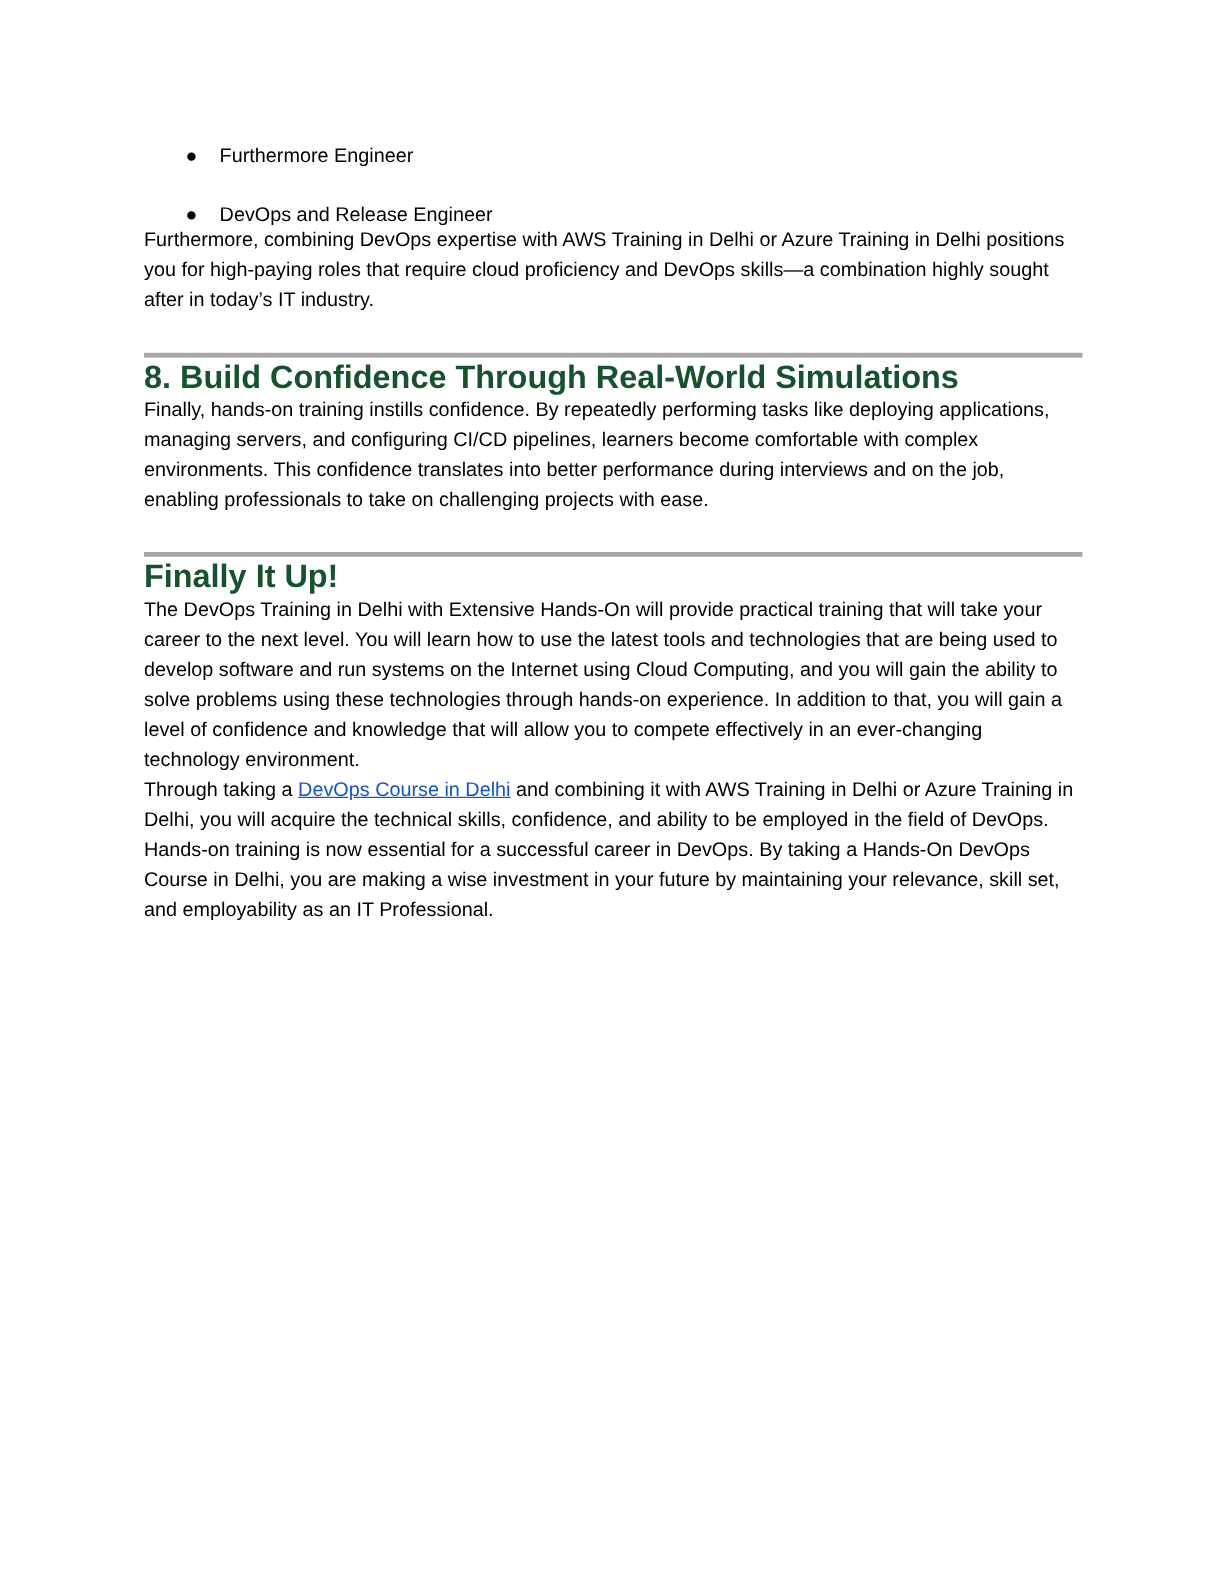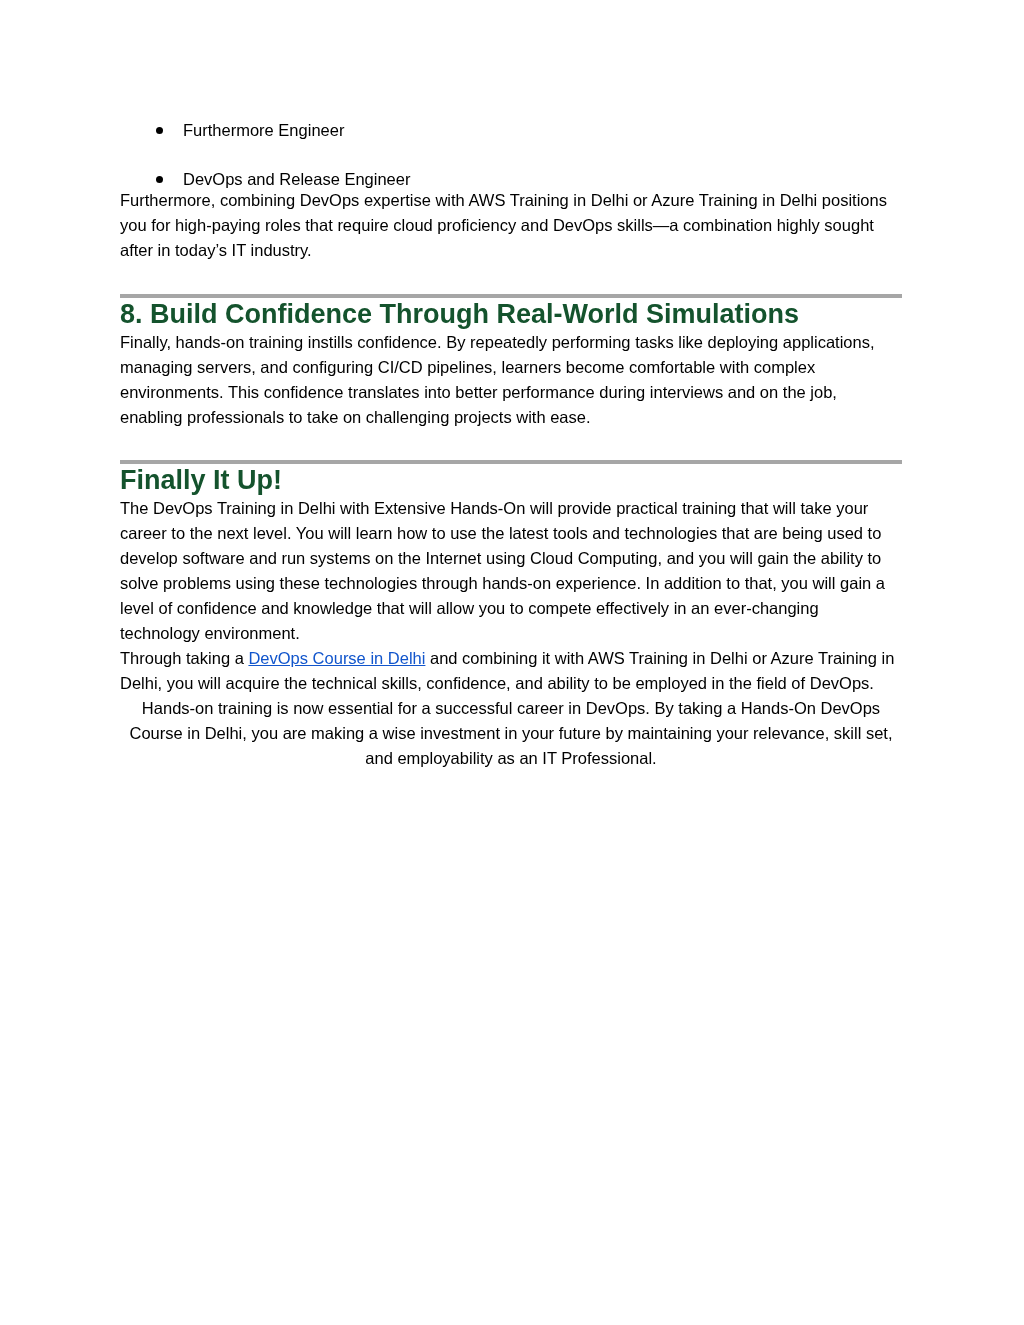--- a/index.html
+++ b/index.html
@@ -65,21 +65,21 @@
   }
   
   [data-name="paragraph-furthermore"] { margin-top: 52px; }
   [data-name="divider-1"]             { margin-top: 31px; }
   [data-name="heading-build-confidence"] { margin-top: 38px; }
   [data-name="paragraph-section-8"]   { margin-top: 26px; }
   [data-name="divider-2"]             { margin-top: 30px; }
   [data-name="heading-wrapping-it-up"]{ margin-top: 41px; }
   [data-name="paragraph-wrapping-1"]  { margin-top: 22px; }
   [data-name="paragraph-wrapping-2"]  { margin-top: 16px; }
-  [data-name="paragraph-wrapping-3"]  { margin-top: 18px; text-align: center; }
+  [data-name="paragraph-wrapping-3"]  { margin-top: 18px; }
 </style>
 </head>
 <body>
 
 <div class="page" data-name="document-page">
 
   <ul class="bullets" data-name="job-roles-list">
     <li data-name="list-item-automation-engineer">
       <span class="dot" data-name="bullet-icon"></span>
       <span data-name="list-item-label">Furthermore Engineer</span>

